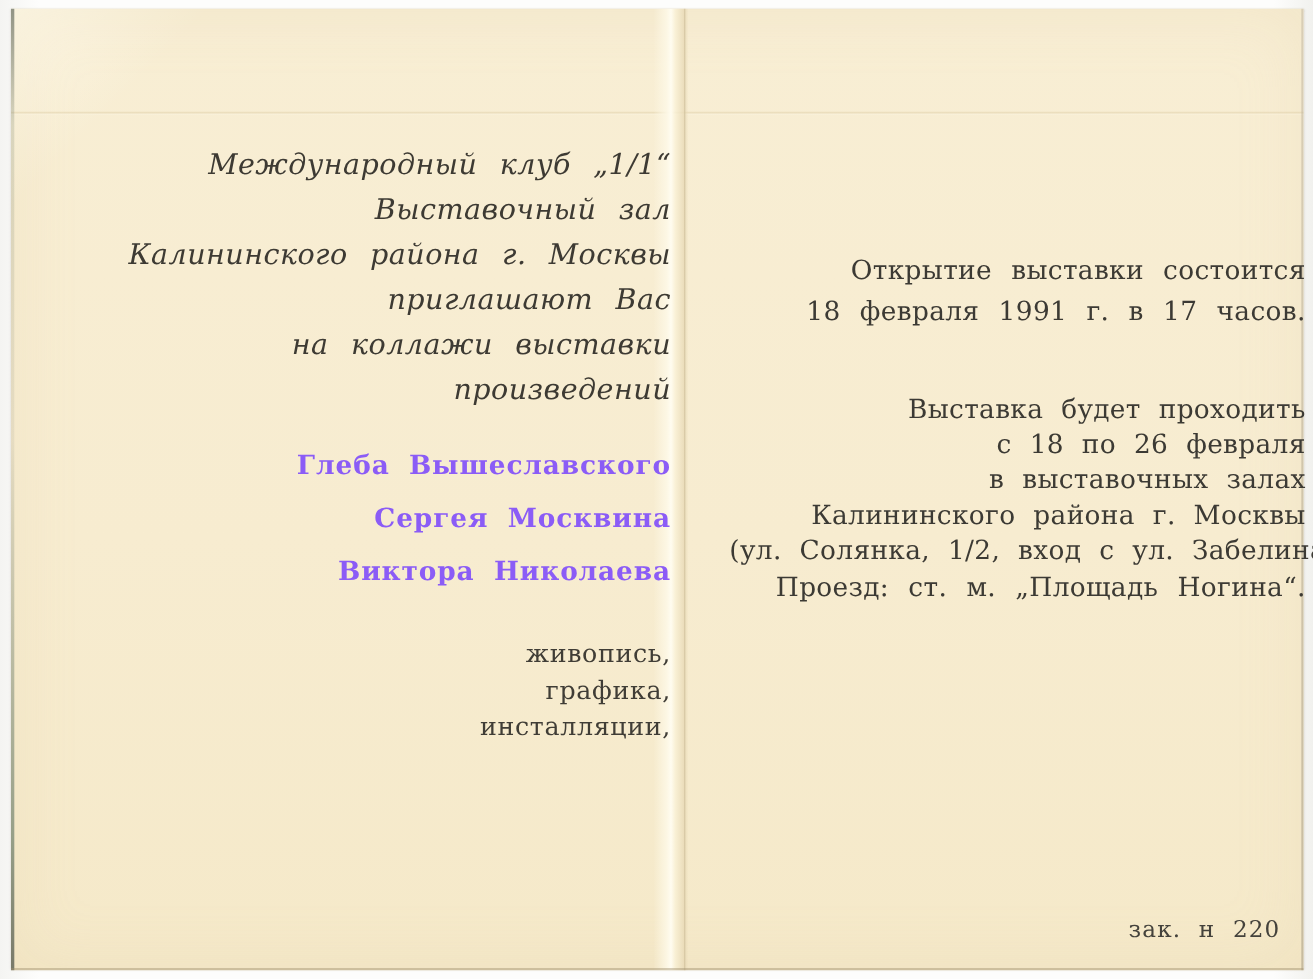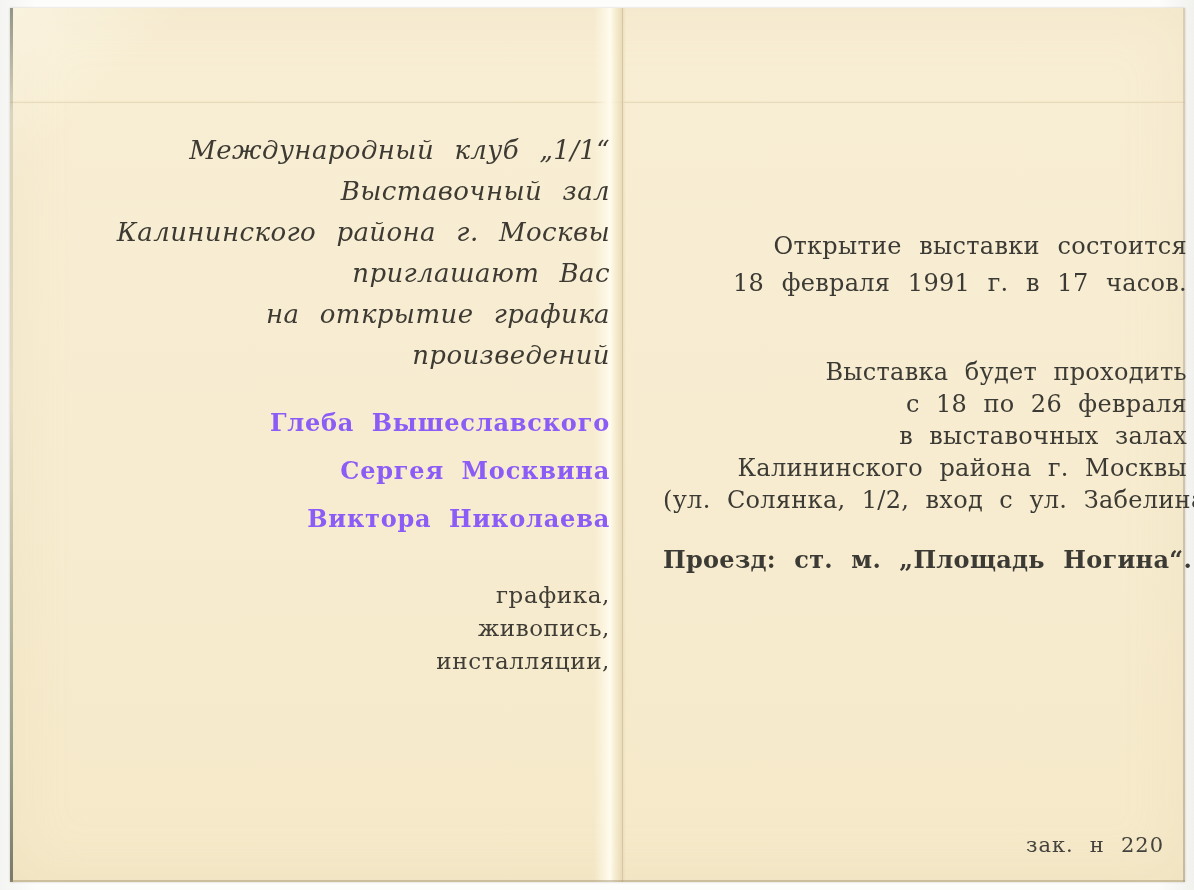--- a/index.html
+++ b/index.html
@@ -97,25 +97,24 @@
     word-spacing: 0.4em;
     letter-spacing: 0.3px;
   }
   .schedule-block {
     margin-top: 54px;
     line-height: 32px;
     word-spacing: 0.35em;
     letter-spacing: 0.3px;
   }
   .transit-block {
-    margin-top: 28px;
+    margin-top: 2px;
     line-height: 32px;
     word-spacing: 0.4em;
     letter-spacing: 0.3px;
-    font-weight: bold;
   }
 
   .print-mark {
     position: absolute;
     left: 1020px; top: 833px;
     width: 150px;
     font-size: 21px;
     letter-spacing: 1px;
     word-spacing: 0.4em;
     color: #44423c;
@@ -137,31 +136,31 @@
   <div class="edge-right"></div>
   <div class="edge-bottom"></div>
 </div>
 
 <div class="page left-page">
   <div class="intro-block">
     <span class="line">Международный клуб „1/1“</span>
     <span class="line">Выставочный зал</span>
     <span class="line">Калининского района г. Москвы</span>
     <span class="line">приглашают Вас</span>
-    <span class="line">на открытие графика</span>
+    <span class="line">на коллажи выставки</span>
     <span class="line">произведений</span>
   </div>
   <div class="artists-block">
     <span class="line">Глеба Вышеславского</span>
     <span class="line">Сергея Москвина</span>
     <span class="line">Виктора Николаева</span>
   </div>
   <div class="media-block">
+    <span class="line">живопись,</span>
     <span class="line">графика,</span>
-    <span class="line">живопись,</span>
     <span class="line">инсталляции,</span>
   </div>
 </div>
 
 <div class="page right-page">
   <div class="opening-block">
     <span class="line">Открытие выставки состоится</span>
     <span class="line">18 февраля 1991 г. в 17 часов.</span>
   </div>
   <div class="schedule-block">

